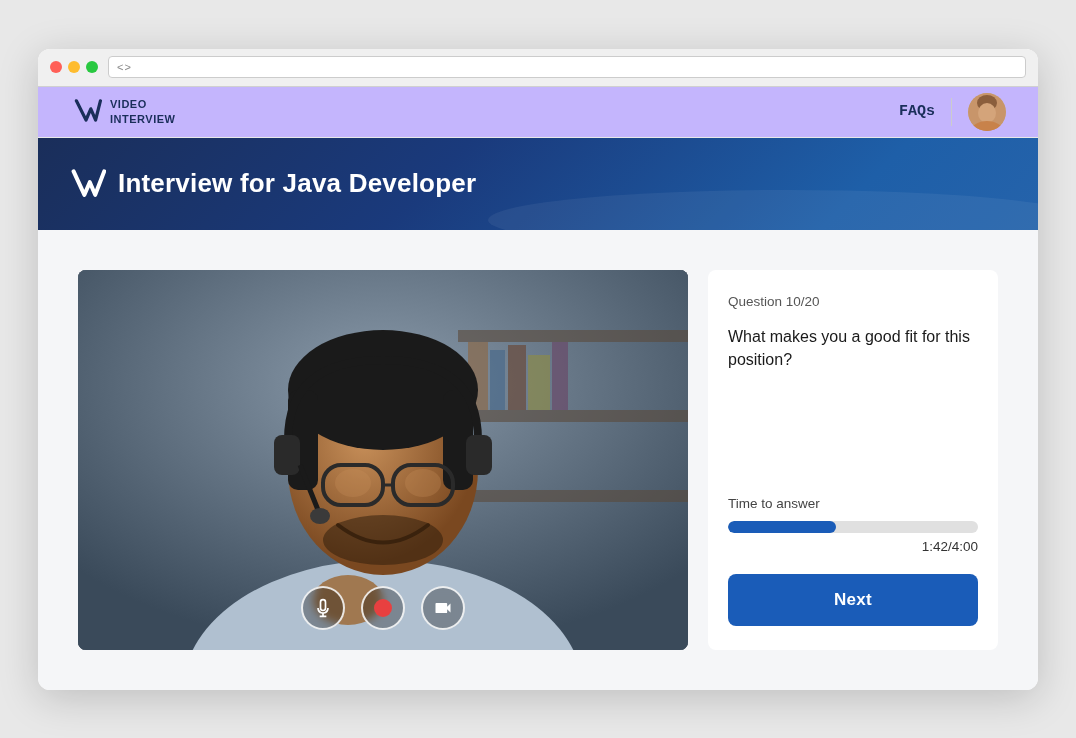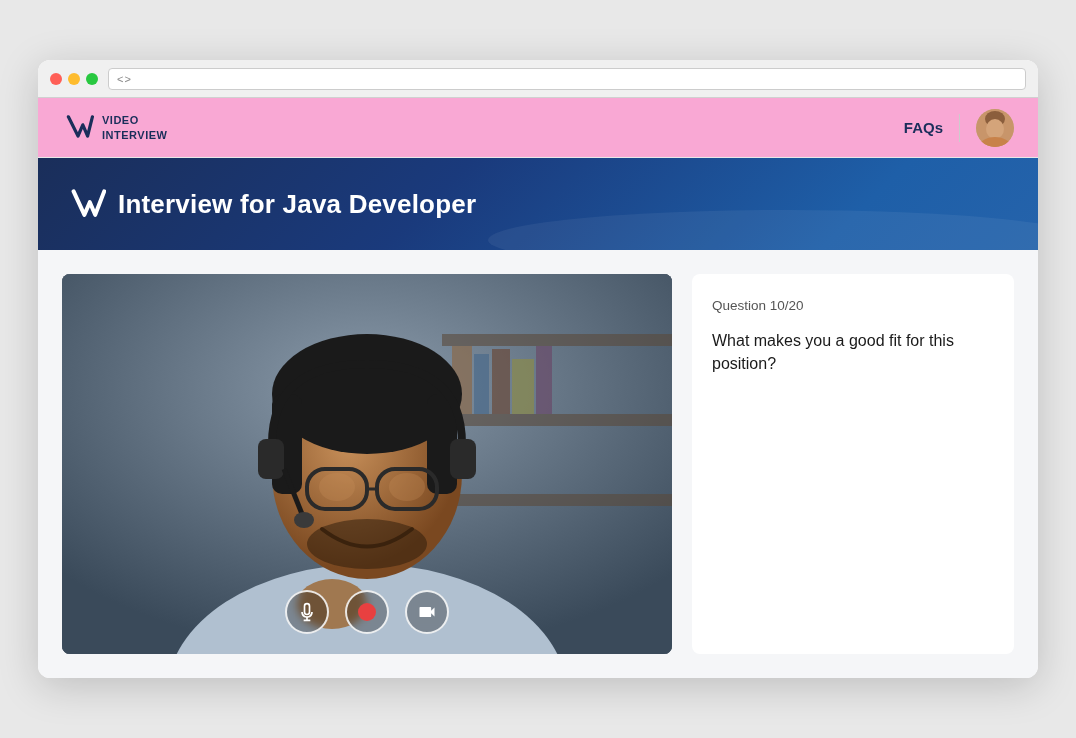--- a/index.html
+++ b/index.html
@@ -60,26 +60,26 @@
     }
 
     .url-arrows {
       color: #888;
       font-size: 11px;
       letter-spacing: -1px;
     }
 
     
     .app-header {
-      background: #f9a8d4;
-      height: 60px;
+      background: #c4b5fd;
+      height: 51px;
       display: flex;
       align-items: center;
       justify-content: space-between;
-      padding: 0 24px;
+      padding: 0 32px;
       border-bottom: 1px solid #e8e8e8;
     }
 
     .brand {
       display: flex;
       align-items: center;
       gap: 8px;
     }
 
     .brand-logo {
@@ -99,20 +99,21 @@
       display: flex;
       align-items: center;
       gap: 16px;
     }
 
     .faqs-link {
       font-size: 15px;
       font-weight: 600;
       color: #1a2e5a;
       cursor: pointer;
+      font-family: Liberation Mono, monospace;
     }
 
     .divider-v {
       width: 1px;
       height: 28px;
       background: #ccc;
     }
 
     .avatar {
       width: 38px;
@@ -157,21 +158,21 @@
     .hero-title {
       font-size: 26px;
       font-weight: 600;
       color: #fff;
       letter-spacing: 0.2px;
     }
 
     
     .main-content {
       background: #f5f6f8;
-      padding: 24px;
+      padding: 40px;
       display: flex;
       gap: 20px;
       align-items: flex-start;
     }
 
     .video-area {
       flex: 0 0 auto;
       width: 610px;
       height: 380px;
       border-radius: 8px;
@@ -428,17 +429,25 @@
             <path d="M17 10.5V7a1 1 0 0 0-1-1H4a1 1 0 0 0-1 1v10a1 1 0 0 0 1 1h12a1 1 0 0 0 1-1v-3.5l4 4v-11l-4 4z"></path>
           </svg>
         </div>
       </div>
     </div>
 
     <div class="right-panel">
       <div class="question-label">Question 10/20</div>
       <div class="question-text">What makes you a good fit for this position?</div>
 
+      <div class="time-section">
+        <div class="time-label">Time to answer</div>
+        <div class="progress-bar-bg">
+          <div class="progress-bar-fill" style="width: 43%"></div>
+        </div>
+        <div class="time-value">1:42/4:00</div>
+        <button class="next-btn">Next</button>
+      </div>
     </div>
 
   </div>
 
 </div>
 
 </body></html>

